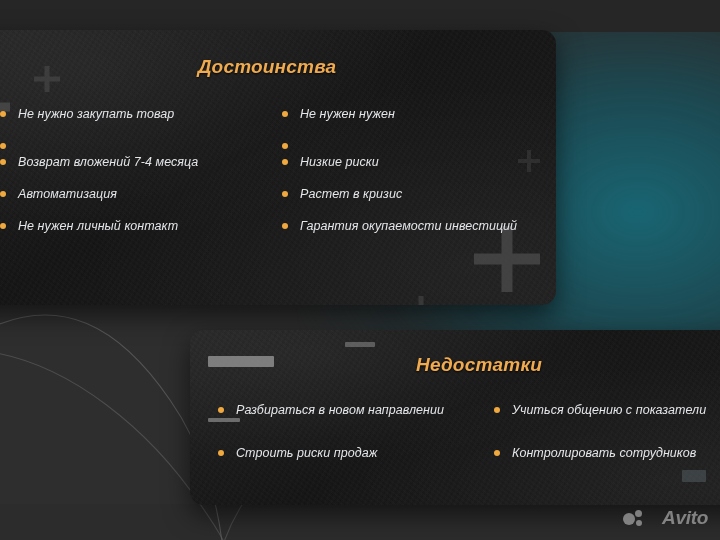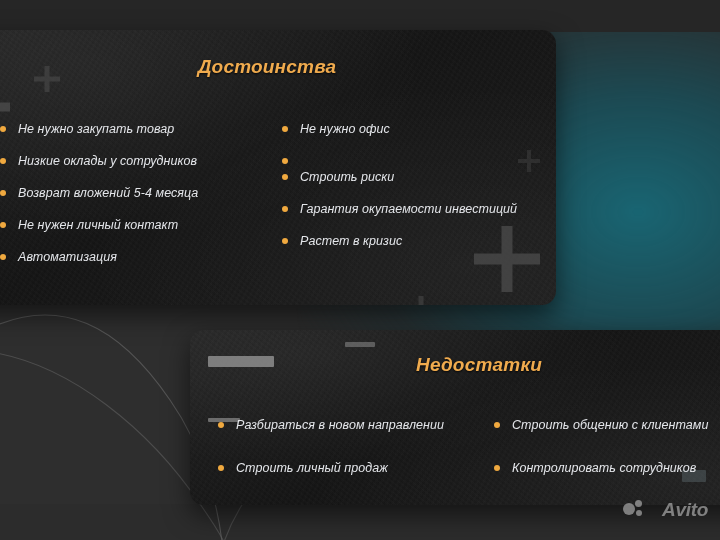--- a/index.html
+++ b/index.html
@@ -135,21 +135,20 @@
     letter-spacing: .2px;
     color: #f0ab4e;
     text-shadow: 0 1px 2px rgba(0,0,0,.8);
   }
   #card-advantages .card-title { top: 26px; left: 6px; }
   #card-disadvantages .card-title { top: 24px; left: 6px; }
 
   .cols {
     position: absolute;
     display: flex;
-    margin-top: 15px;
   }
   #card-advantages .cols { left: 34px; top: 76px; width: 540px; gap: 34px; }
   #card-disadvantages .cols { left: 28px; top: 72px; width: 530px; gap: 24px; }
 
   .col { display: flex; flex-direction: column; }
   #card-advantages .col { width: 248px; gap: 16px; }
   #card-disadvantages .col { width: 252px; gap: 27px; }
 
   .bullet-item {
     position: relative;
@@ -166,23 +165,23 @@
     width: 6px;
     height: 6px;
     border-radius: 50%;
     background: #f0a93f;
   }
 
   
   #avito-watermark {
     position: absolute;
     right: 12px;
-    bottom: 19px;
+    bottom: 11px;
     display: flex;
-    align-items: flex-start;
+    align-items: flex-end;
     gap: 18px;
     opacity: .55;
   }
   #avito-watermark .avito-mark {
     position: relative;
     width: 21px;
     height: 20px;
   }
   #avito-watermark .avito-mark i {
     position: absolute;
@@ -228,55 +227,54 @@
 
     <div class="cols">
 
       <div class="col">
         <div class="bullet-item">
           <span class="bullet-dot"></span>
           <span>Не нужно закупать товар</span>
         </div>
         <div class="bullet-item">
           <span class="bullet-dot"></span>
-          <span>Низкие оклады у сотрудников</span>
-        </div>
-        <div class="bullet-item">
-          <span class="bullet-dot"></span>
-          <span>Возврат вложений 5-4 месяца</span>
+        </div>
+        <div class="bullet-item">
+          <span class="bullet-dot"></span>
+          <span>Возврат вложений 7-4 месяца</span>
+        </div>
+        <div class="bullet-item">
+          <span class="bullet-dot"></span>
+          <span>Автоматизация</span>
         </div>
         <div class="bullet-item">
           <span class="bullet-dot"></span>
           <span>Не нужен личный контакт</span>
         </div>
-        <div class="bullet-item">
-          <span class="bullet-dot"></span>
-          <span>Автоматизация</span>
-        </div>
       </div>
 
       <div class="col">
         <div class="bullet-item">
           <span class="bullet-dot"></span>
-          <span>Не нужно офис</span>
-        </div>
-        <div class="bullet-item">
-          <span class="bullet-dot"></span>
-        </div>
-        <div class="bullet-item">
-          <span class="bullet-dot"></span>
-          <span>Строить риски</span>
+          <span>Не нужен нужен</span>
+        </div>
+        <div class="bullet-item">
+          <span class="bullet-dot"></span>
+        </div>
+        <div class="bullet-item">
+          <span class="bullet-dot"></span>
+          <span>Низкие риски</span>
+        </div>
+        <div class="bullet-item">
+          <span class="bullet-dot"></span>
+          <span>Растет в кризис</span>
         </div>
         <div class="bullet-item">
           <span class="bullet-dot"></span>
           <span>Гарантия окупаемости инвестиций</span>
-        </div>
-        <div class="bullet-item">
-          <span class="bullet-dot"></span>
-          <span>Растет в кризис</span>
         </div>
       </div>
 
     </div>
   </div>
 
   <div class="card" id="card-disadvantages">
 
     <div class="deco-bar b1"></div>
     <div class="deco-bar b2"></div>
@@ -287,28 +285,28 @@
 
     <div class="cols">
 
       <div class="col">
         <div class="bullet-item">
           <span class="bullet-dot"></span>
           <span>Разбираться в новом направлении</span>
         </div>
         <div class="bullet-item">
           <span class="bullet-dot"></span>
-          <span>Строить личный продаж</span>
+          <span>Строить риски продаж</span>
         </div>
       </div>
 
       <div class="col">
         <div class="bullet-item">
           <span class="bullet-dot"></span>
-          <span>Строить общению с клиентами</span>
+          <span>Учиться общению с показатели</span>
         </div>
         <div class="bullet-item">
           <span class="bullet-dot"></span>
           <span>Контролировать сотрудников</span>
         </div>
       </div>
 
     </div>
   </div>
 

